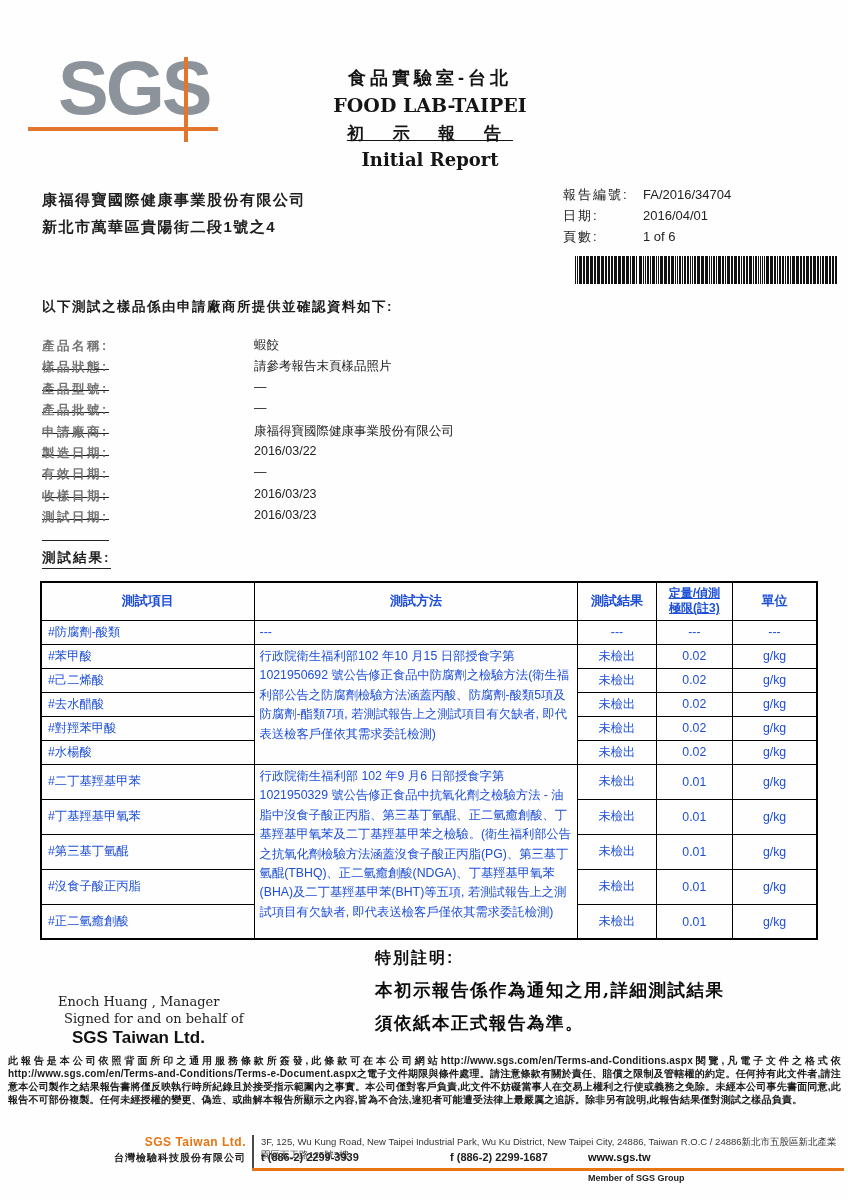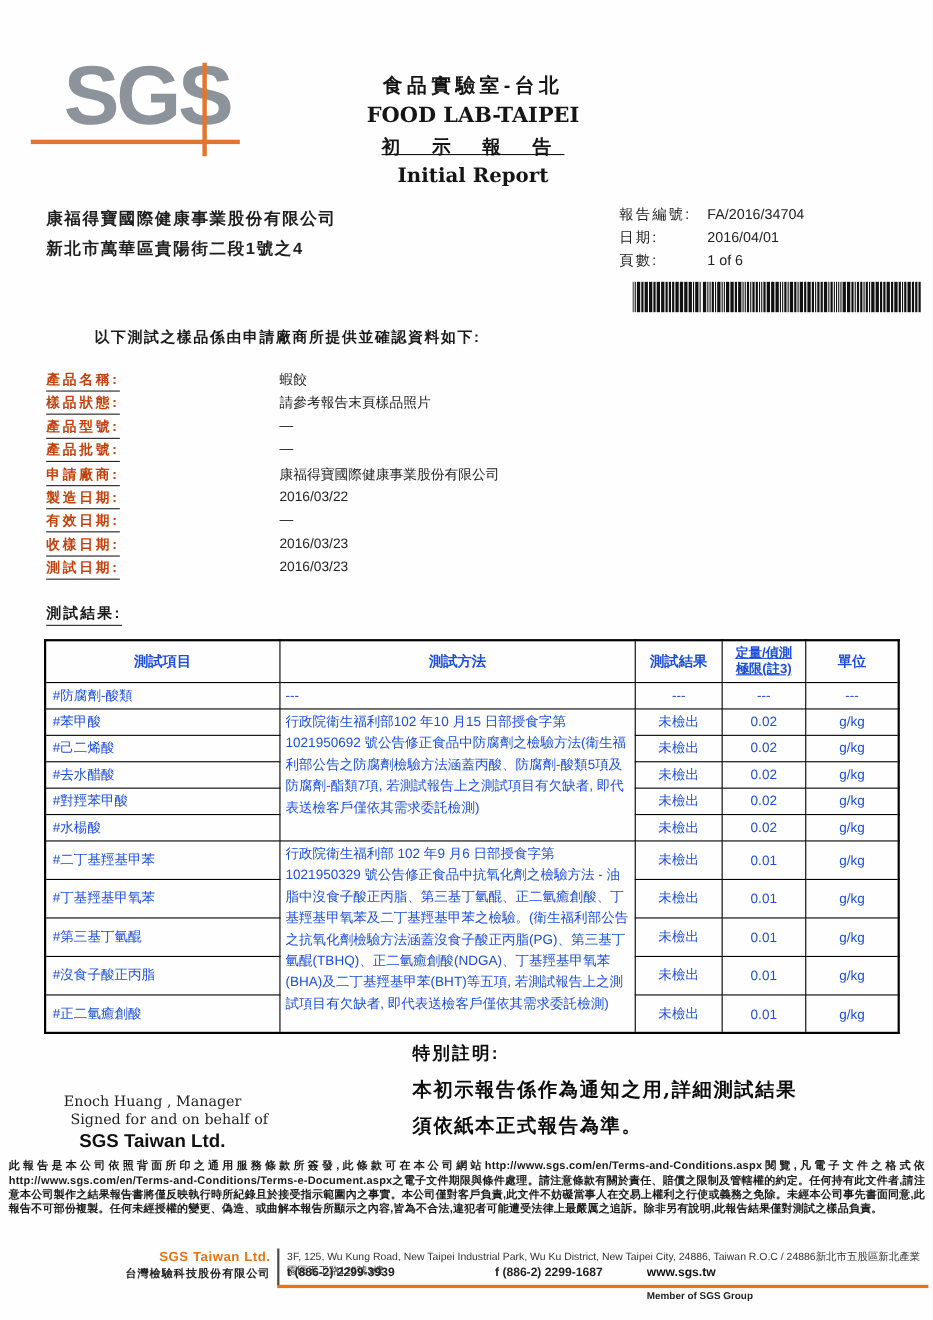--- a/index.html
+++ b/index.html
@@ -33,26 +33,26 @@
   
   .report-meta { position:absolute; left:563px; top:184px; width:280px; font-size:13px; }
   .meta-row { display:flex; line-height:21px; }
   .meta-label { width:80px; letter-spacing:2px; color:#222; }
   .meta-value { color:#222; }
 
   
   .barcode { position:absolute; left:575px; top:256px; width:266px; height:28px; }
 
   
-  .intro-line { position:absolute; left:42px; top:298px; font-size:13.5px; font-weight:bold; letter-spacing:1.5px; color:#1c1c1c;margin-left:44px; }
+  .intro-line { position:absolute; left:42px; top:298px; font-size:13.5px; font-weight:bold; letter-spacing:1.5px; color:#1c1c1c; }
 
   
   .fields { position:absolute; left:42px; top:336px; width:760px; }
   .field-row { position:relative; height:21.4px; }
-  .field-label { display:inline-block; font-weight:bold; font-size:12.5px; letter-spacing:2.5px; border-bottom:1.5px solid #222; padding-bottom:1px; color:#c2410c; }
+  .field-label { display:inline-block; font-weight:bold; font-size:12.5px; letter-spacing:2.5px; border-bottom:1.5px solid #222; padding-bottom:14px; color:#737373; }
   .field-value { position:absolute; left:212px; top:1px; font-size:12.5px; color:#222; }
 
   
   .results-heading { position:absolute; left:42px; top:549px; font-size:13.5px; font-weight:bold; letter-spacing:2px; border-bottom:1.5px solid #222; padding-bottom:1px; color:#1c1c1c; }
 
   
   .results-table { position:absolute; left:40px; top:581px; width:778px; border-collapse:collapse; table-layout:fixed; font-size:12.3px; color:#1d4ed8; }
   .results-table th, .results-table td { border:1.4px solid #000; padding:1px 5px; }
   .results-table { border:2px solid #000; }
   .results-table th { font-weight:bold; text-align:center; font-size:13px; }

